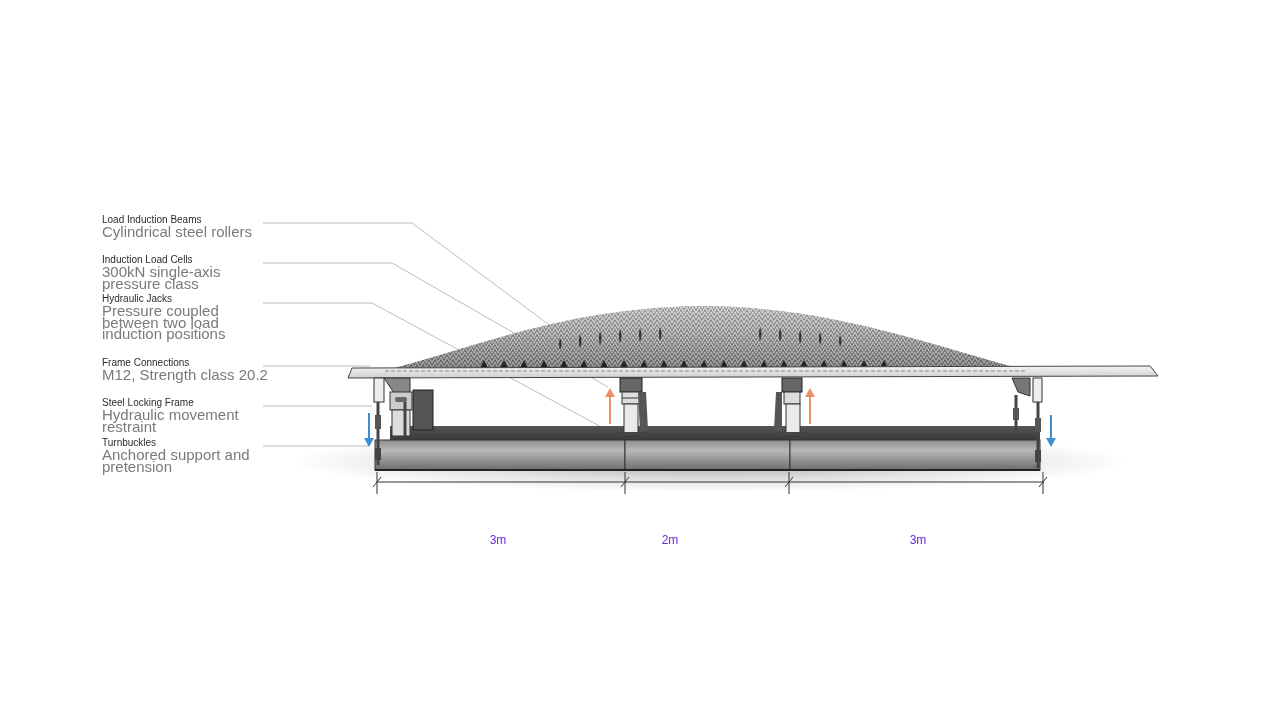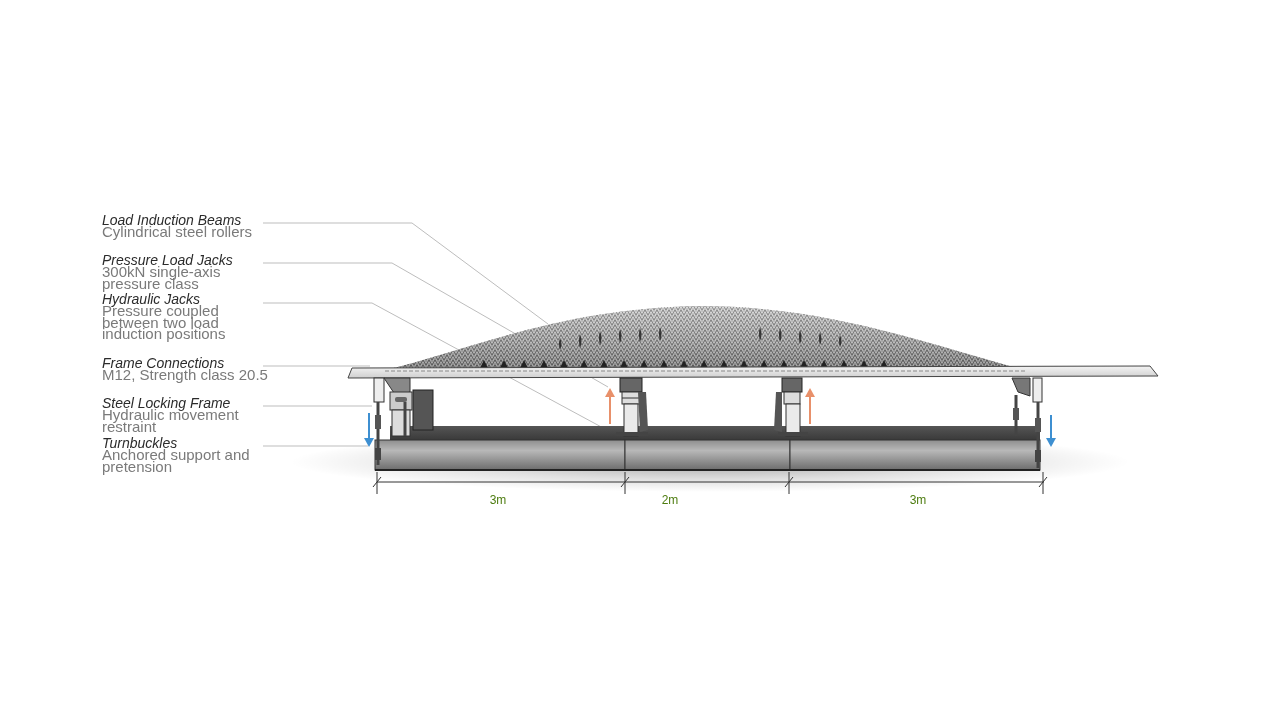--- a/index.html
+++ b/index.html
@@ -1,43 +1,43 @@
 <!DOCTYPE html>
 <html><head>
 <meta charset="utf-8">
 <style>
   html, body { margin: 0; padding: 0; background: #ffffff; }
   body { width: 1280px; height: 720px; position: relative; overflow: hidden;
          font-family: "Liberation Sans", sans-serif; }
   .legend { position: absolute; left: 102px; top: 0; width: 170px; }
   .legend-item { position: absolute; left: 0; width: 170px; }
-  .legend-title { font-size: 14px; color: #2b2b2b; line-height: 12px; white-space: nowrap; font-style: italic; }
+  .legend-title { font-size: 10px; color: #2b2b2b; line-height: 12px; white-space: nowrap; }
   .legend-desc { font-size: 15px; color: #7a7a7a; line-height: 11.5px; }
   svg.drawing { position: absolute; left: 0; top: 0; }
-  .dim-label { position: absolute; font-size: 12px; color: #4d7c0f; transform: translateX(-50%); }
+  .dim-label { position: absolute; font-size: 12px; color: #6d28d9; transform: translateX(-50%); margin-top: 40px; }
 </style>
 </head>
 <body>
 
 <div class="legend">
   <div class="legend-item" style="top:214px">
     <div class="legend-title">Load Induction Beams</div>
     <div class="legend-desc">Cylindrical steel rollers</div>
   </div>
   <div class="legend-item" style="top:254px">
-    <div class="legend-title">Pressure Load Jacks</div>
+    <div class="legend-title">Induction Load Cells</div>
     <div class="legend-desc">300kN single-axis pressure class</div>
   </div>
   <div class="legend-item" style="top:293px; width:160px">
     <div class="legend-title">Hydraulic Jacks</div>
     <div class="legend-desc">Pressure coupled between two load induction positions</div>
   </div>
   <div class="legend-item" style="top:357px">
     <div class="legend-title">Frame Connections</div>
-    <div class="legend-desc">M12, Strength class 20.5</div>
+    <div class="legend-desc">M12, Strength class 20.2</div>
   </div>
   <div class="legend-item" style="top:397px">
     <div class="legend-title">Steel Locking Frame</div>
     <div class="legend-desc">Hydraulic movement restraint</div>
   </div>
   <div class="legend-item" style="top:437px">
     <div class="legend-title">Turnbuckles</div>
     <div class="legend-desc">Anchored support and pretension</div>
   </div>
 </div>

